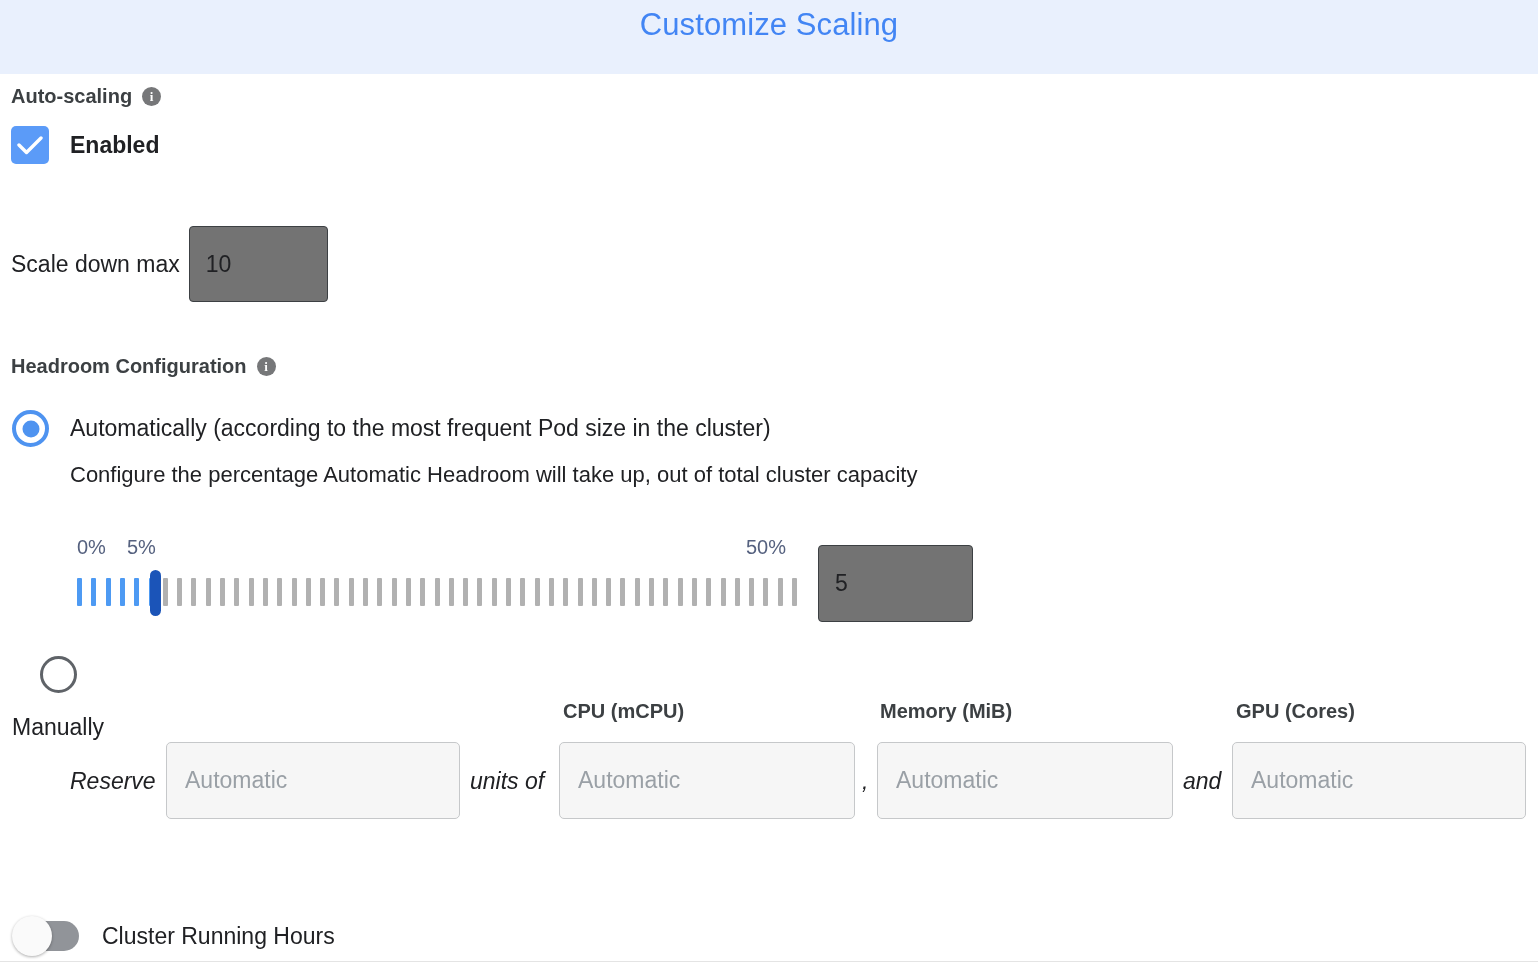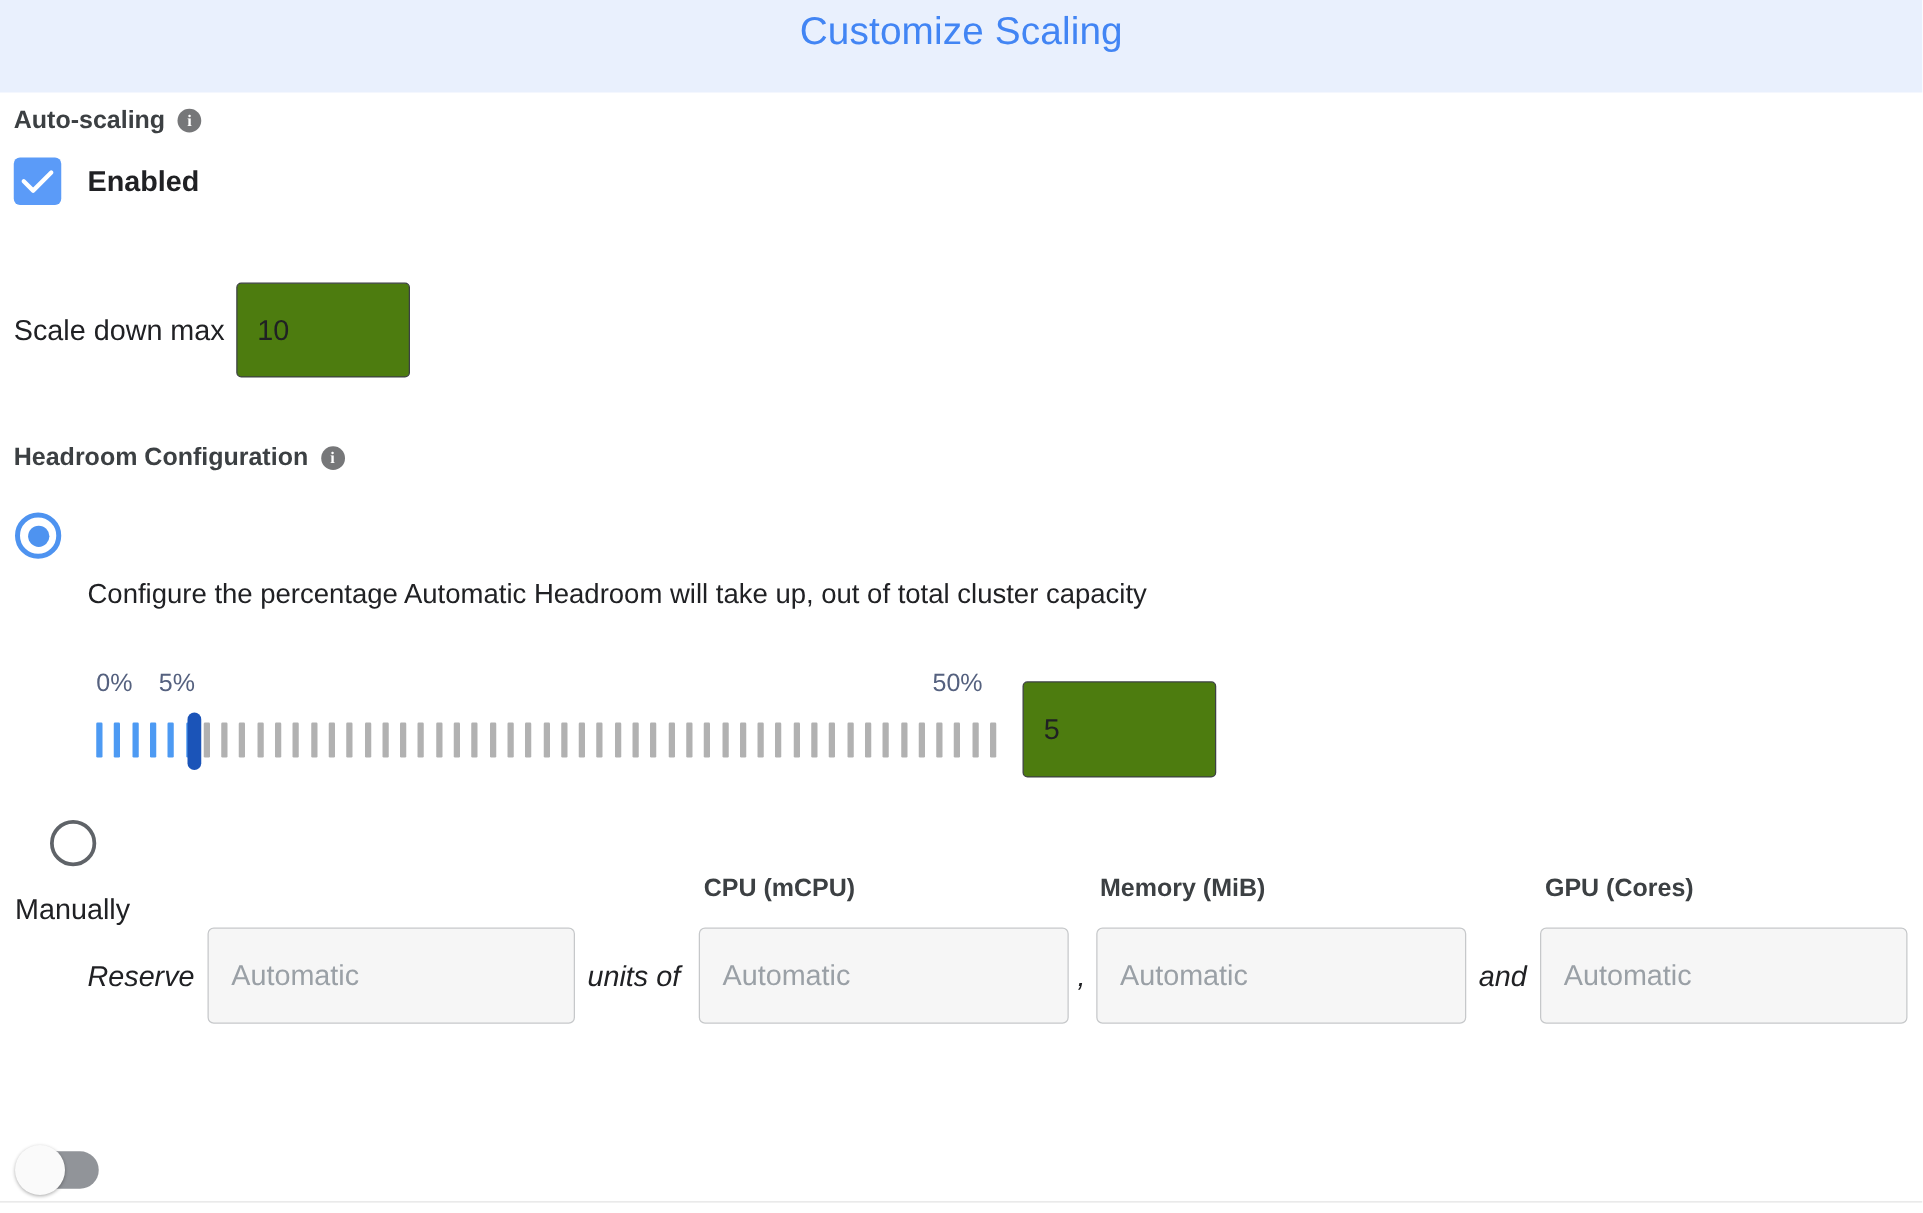--- a/index.html
+++ b/index.html
@@ -109,21 +109,21 @@
   .scale-label {
     font-size: 23px;
     color: #202124;
     white-space: nowrap;
     margin-right: 9px;
   }
   .text-box {
     box-sizing: border-box;
     border: 1.6px solid #3c4043;
     border-radius: 4px;
-    background: #4d7c0f;
+    background: #737373;
     height: 76px;
     display: flex;
     align-items: center;
     padding: 0 16px;
     font-size: 23px;
     color: #202124;
   }
   #scale-down-input { width: 139px; }
   .scale-suffix {
     font-size: 23px;
@@ -340,20 +340,21 @@
 
 <div class="section-heading" style="left:11px; top:355px;">
   <span>Headroom Configuration</span>
   <span class="info-icon">
       <span>i</span>
     </span>
 </div>
 
 <div class="radio-row" style="left:12px; top:410px;">
   <div class="radio checked"></div>
+  <div class="radio-label">Automatically (according to the most frequent Pod size in the cluster)</div>
 </div>
 
 <div class="helper-text">Configure the percentage Automatic Headroom will take up, out of total cluster capacity</div>
 
 <div class="slider-wrap">
   <div class="slider-scale-labels">
     <div class="tick-label" style="left:0px;">0%</div>
     <div class="tick-label" style="left:50px;">5%</div>
     <div class="tick-label" style="left:669px;">50%</div>
   </div>
@@ -432,15 +433,16 @@
 <div class="disabled-input" style="left:559px; top:742px; width:296px;">Automatic</div>
 <div class="field-label" style="left:862px; top:768px;">,</div>
 <div class="disabled-input" style="left:877px; top:742px; width:296px;">Automatic</div>
 <div class="field-label" style="left:1183px; top:768px;">and</div>
 <div class="disabled-input" style="left:1232px; top:742px; width:294px;">Automatic</div>
 
 <div class="toggle-row">
   <div class="toggle">
     <div class="knob"></div>
   </div>
+  <div class="toggle-label">Cluster Running Hours</div>
 </div>
 
 <div class="bottom-divider"></div>
 
 </body></html>

